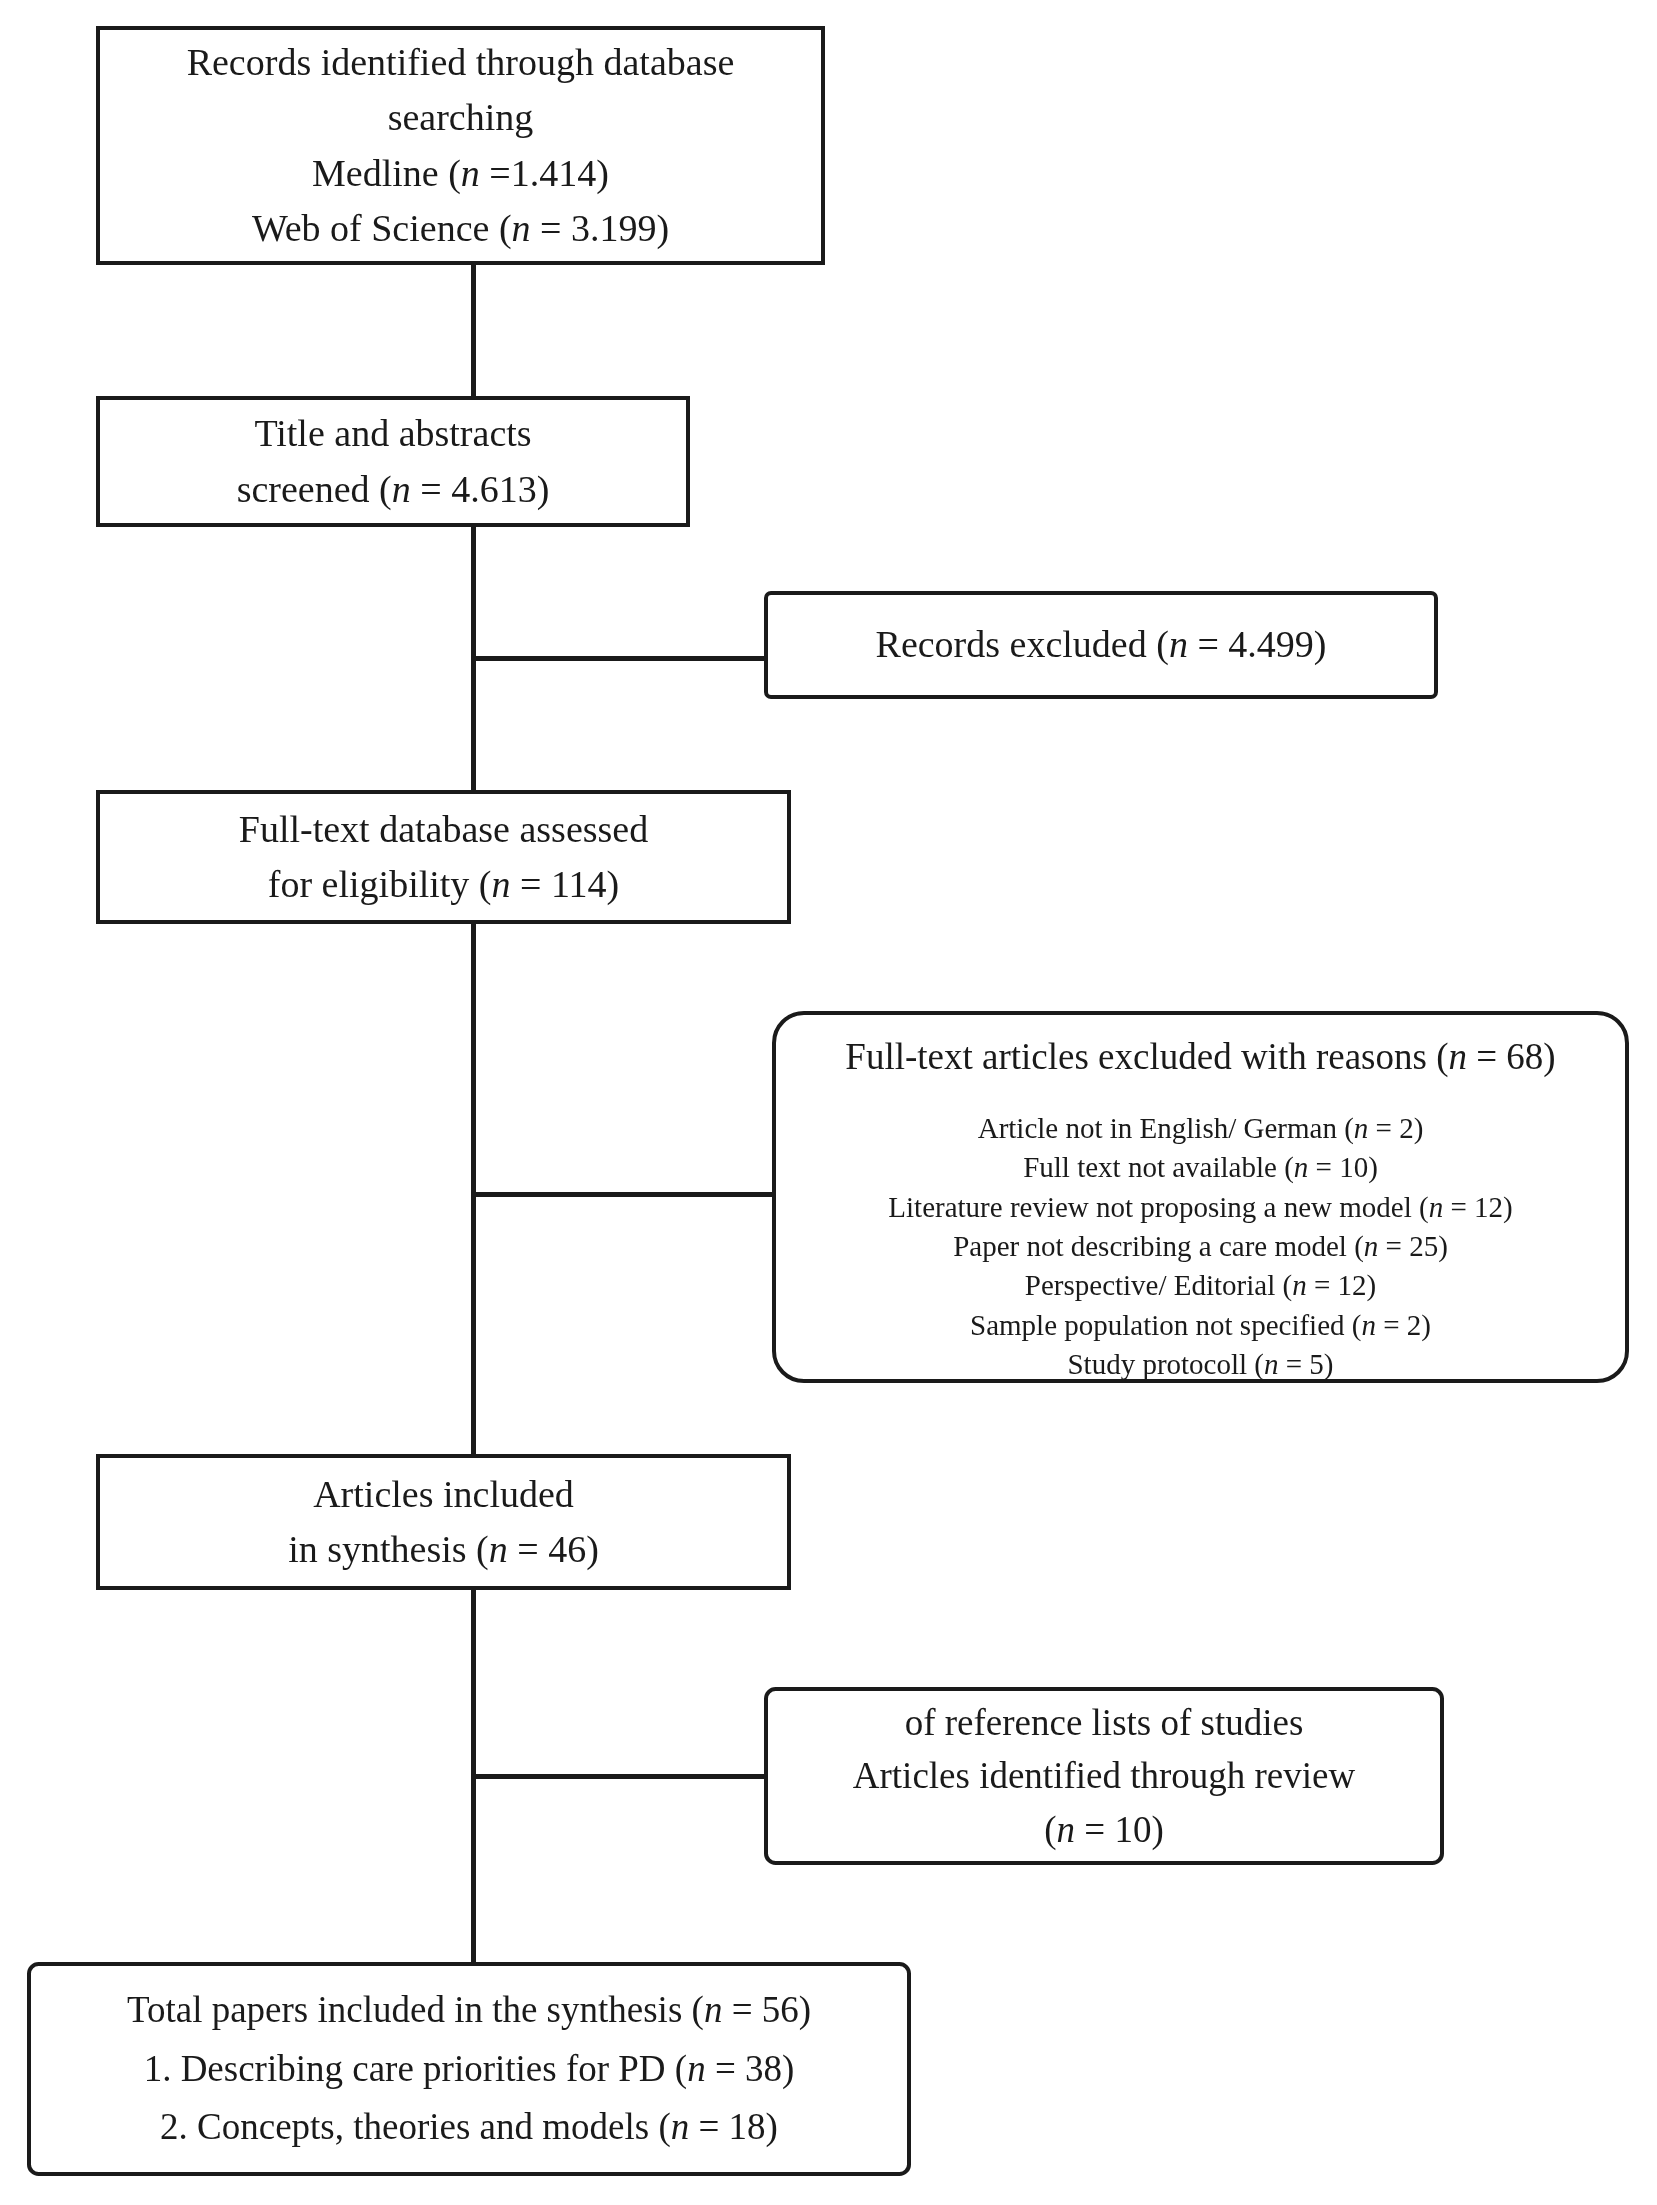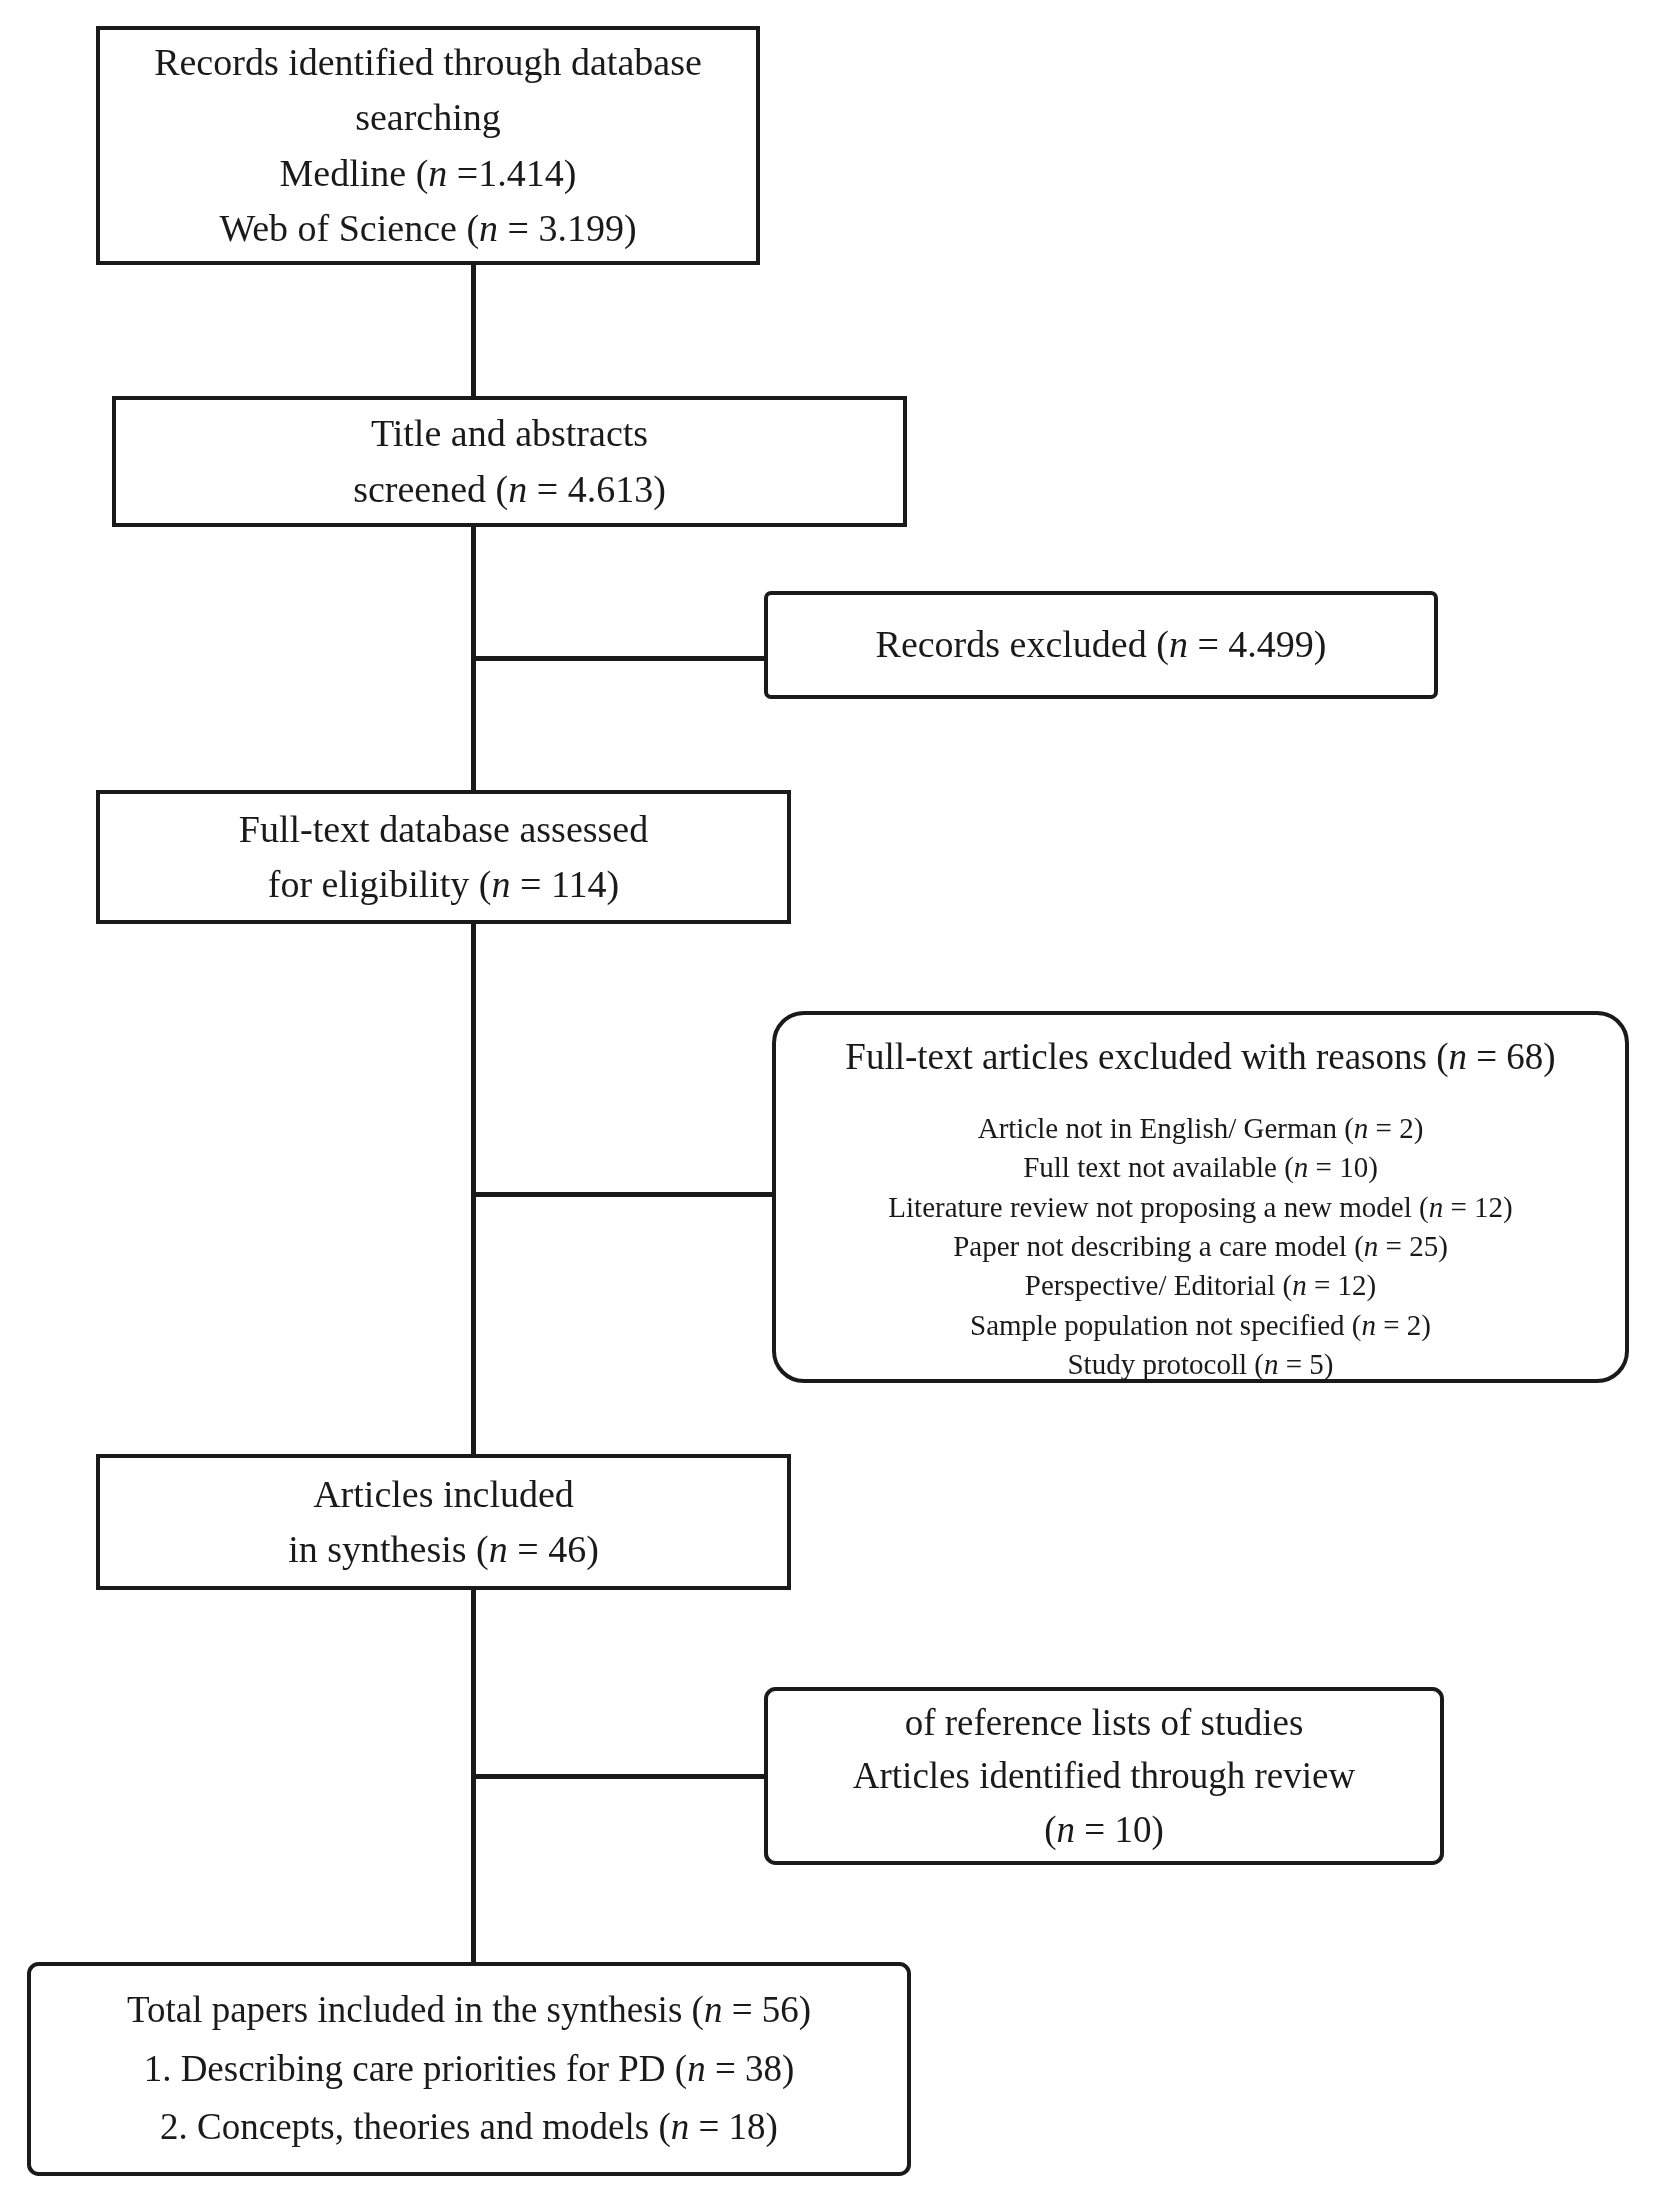--- a/index.html
+++ b/index.html
@@ -30,22 +30,22 @@
   .box .line {
     font-size: 38px;
     line-height: 1.45;
     white-space: nowrap;
   }
   .conn {
     position: absolute;
     background: #1a1a1a;
   }
   
-  #box-identified        { left: 96px;  top: 26px;   width: 664px; height: 239px; }
-  #box-screened          { left: 112px;  top: 396px;  width: 795px; height: 131px; justify-content: center; }
+  #box-identified        { left: 96px;  top: 26px;   width: 729px; height: 239px; }
+  #box-screened          { left: 96px;  top: 396px;  width: 594px; height: 131px; justify-content: center; }
   #box-records-excluded  { left: 764px; top: 591px; width: 674px; height: 108px; border-radius: 7px; }
   #box-fulltext-assessed { left: 96px;  top: 790px; width: 695px; height: 134px; }
   #box-fulltext-excluded { left: 772px; top: 1011px; width: 857px; height: 372px; border-radius: 32px;
                            justify-content: flex-start; padding-top: 20.3px; }
   #box-included          { left: 96px;  top: 1454px; width: 695px; height: 136px; }
   #box-reference-lists   { left: 764px; top: 1687px; width: 680px; height: 178px; border-radius: 11.6px; }
   #box-total             { left: 27px;   top: 1962px; width: 884px; height: 214px; border-radius: 11.6px; }
 
   #box-fulltext-excluded .excl-title {
     font-size: 37px;

